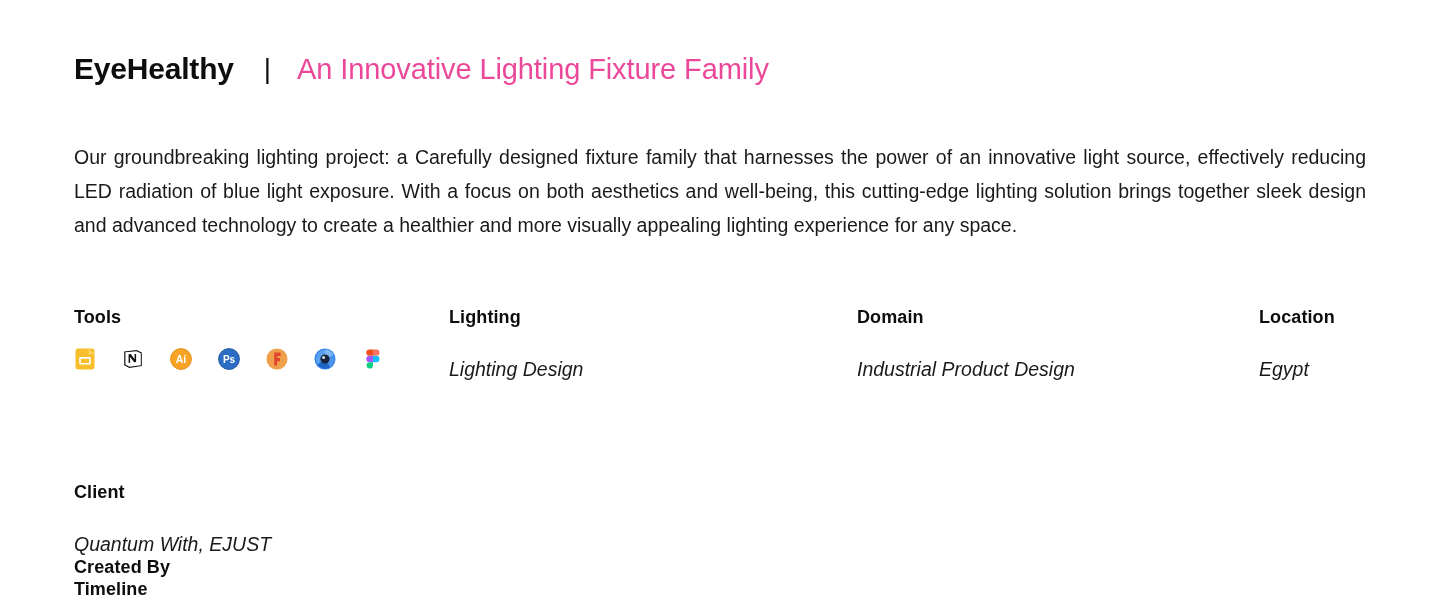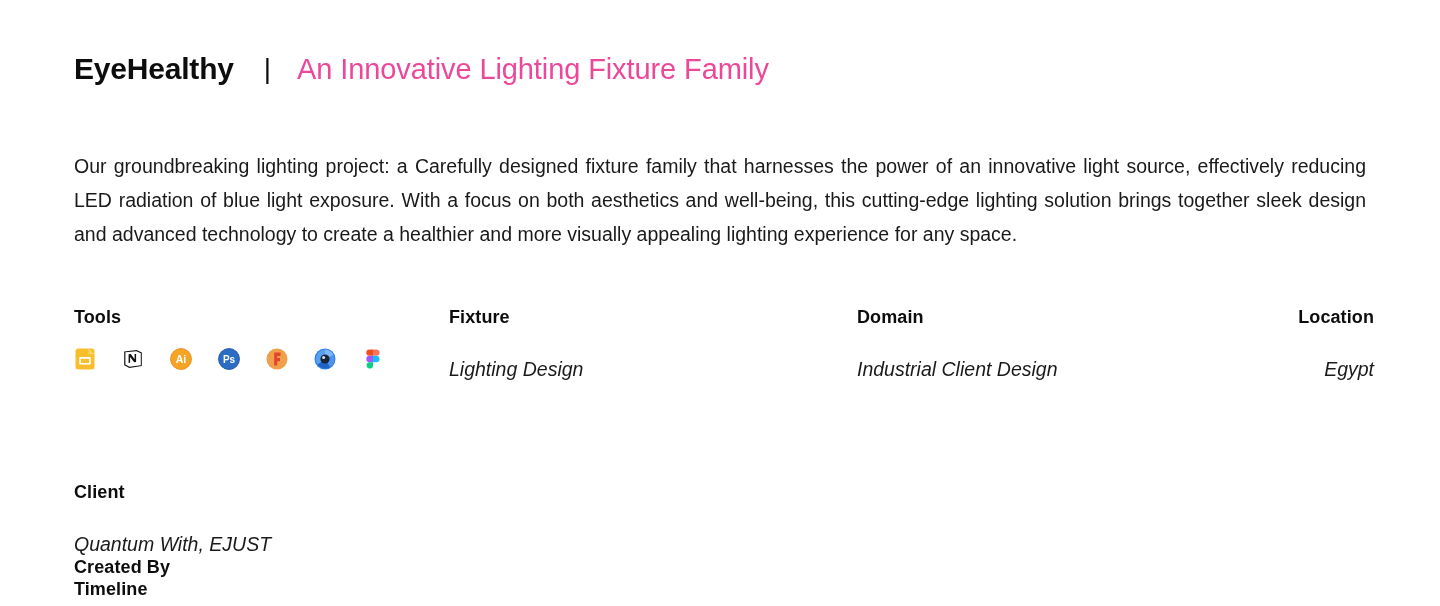--- a/index.html
+++ b/index.html
@@ -50,21 +50,21 @@
     font-size: 29px;
     font-weight: 400;
     letter-spacing: -0.1px;
     color: #ec4899;
   }
 
   
   .description {
     position: absolute;
     left: 74px;
-    top: 129px;
+    top: 120px;
     width: 1292px;
     font-size: 19.5px;
     line-height: 34px;
     text-align: justify;
     text-justify: inter-word;
     color: #1a1a1a;
     font-weight: 400;
   }
 
   
@@ -81,21 +81,21 @@
   .info-row.row-2 {
     margin-top: 100px;
     flex-direction: column;
   }
   .info-cell {
     box-sizing: border-box;
   }
   .info-cell.c1 { width: 375px; }
   .info-cell.c2 { width: 408px; }
   .info-cell.c3 { width: 402px; }
-  .info-cell.c4 { width: 115px; text-align: right; }
+  .info-cell.c4 { width: 115px; }
 
   .cell-label {
     font-size: 18px;
     font-weight: 700;
     color: #0d0d0d;
     letter-spacing: 0.1px;
     line-height: 22px;
   }
   .cell-value {
     margin-top: 29px;
@@ -207,27 +207,27 @@
               <path d="M7.5 7.8 h3.5 v6.4 H7.5 a3.2 3.2 0 0 1 0-6.4 z" fill="#A259FF"></path>
               <path d="M11 7.8 h3.3 a3.2 3.2 0 0 1 0 6.4 H11 z" fill="#1ABCFE"></path>
               <path d="M7.5 14.2 h3.5 v3.2 a3.2 3.2 0 1 1 -3.5-3.2 z" fill="#0ACF83"></path>
             </svg>
           </span>
 
         </div>
       </div>
 
       <div class="info-cell c2">
-        <div class="cell-label">Fixture</div>
+        <div class="cell-label">Lighting</div>
         <div class="cell-value">Lighting Design</div>
       </div>
 
       <div class="info-cell c3">
         <div class="cell-label">Domain</div>
-        <div class="cell-value">Industrial Client Design</div>
+        <div class="cell-value">Industrial Product Design</div>
       </div>
 
       <div class="info-cell c4">
         <div class="cell-label">Location</div>
         <div class="cell-value">Egypt</div>
       </div>
 
     </div>
 
     <div class="info-row row-2">

